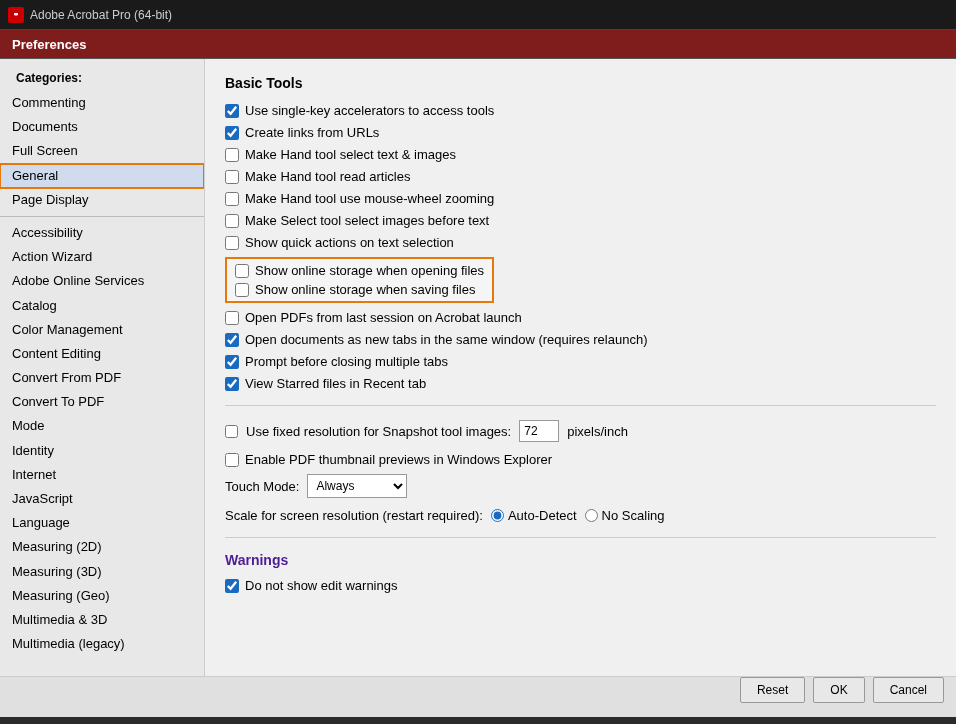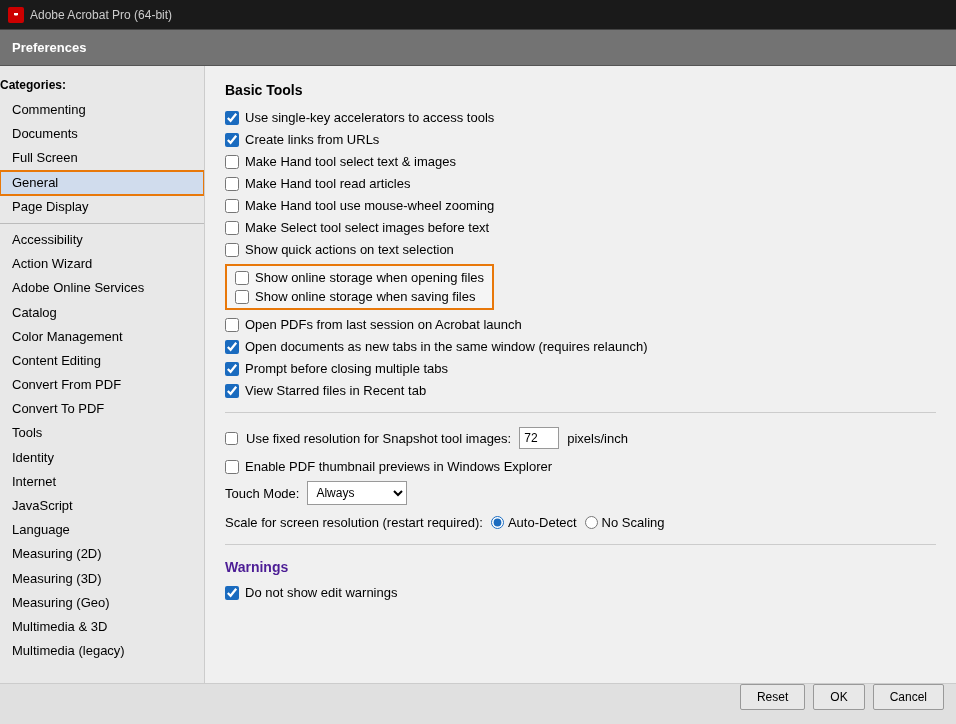--- a/index.html
+++ b/index.html
@@ -21,22 +21,22 @@
       display: flex; align-items: center; justify-content: center;
       flex-shrink: 0;
     }
     .title-bar-icon svg { width: 12px; height: 12px; }
     .title-bar-text {
       color: #ccc;
       font-size: 12px;
     }
 
     .menu-bar {
-      background: #737373;
-      height: 36px;
+      background: #7f1d1d;
+      height: 29px;
       display: flex;
       align-items: center;
       padding: 0 12px;
       border-bottom: 1px solid #555;
     }
     .menu-bar-title {
       color: #fff;
       font-size: 13px;
       font-weight: bold;
     }
@@ -60,21 +60,21 @@
       background: #e8e8e8;
       border-right: 1px solid #ccc;
       overflow-y: auto;
       padding: 8px 0;
       flex-shrink: 0;
     }
 
     .sidebar-label {
       font-weight: bold;
       font-size: 12px;
-      padding: 4px 12px 6px 0;
+      padding: 4px 12px 6px 16px;
       color: #000;
     }
 
     .sidebar-item {
       padding: 3px 12px;
       cursor: pointer;
       color: #000;
       font-size: 13px;
       line-height: 1.4;
     }
@@ -242,21 +242,21 @@
       <div class="sidebar-item">Page Display</div>
       <hr class="sidebar-divider">
       <div class="sidebar-item">Accessibility</div>
       <div class="sidebar-item">Action Wizard</div>
       <div class="sidebar-item">Adobe Online Services</div>
       <div class="sidebar-item">Catalog</div>
       <div class="sidebar-item">Color Management</div>
       <div class="sidebar-item">Content Editing</div>
       <div class="sidebar-item">Convert From PDF</div>
       <div class="sidebar-item">Convert To PDF</div>
-      <div class="sidebar-item">Tools</div>
+      <div class="sidebar-item">Mode</div>
       <div class="sidebar-item">Identity</div>
       <div class="sidebar-item">Internet</div>
       <div class="sidebar-item">JavaScript</div>
       <div class="sidebar-item">Language</div>
       <div class="sidebar-item">Measuring (2D)</div>
       <div class="sidebar-item">Measuring (3D)</div>
       <div class="sidebar-item">Measuring (Geo)</div>
       <div class="sidebar-item">Multimedia &amp; 3D</div>
       <div class="sidebar-item">Multimedia (legacy)</div>
 

